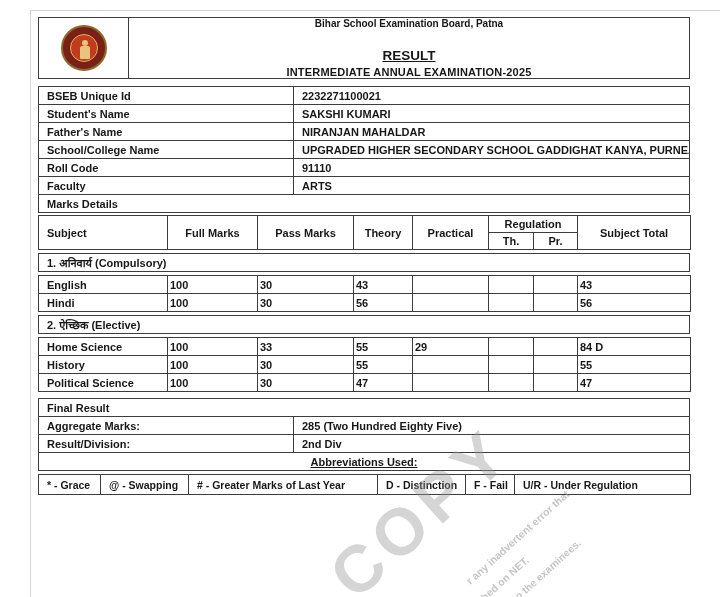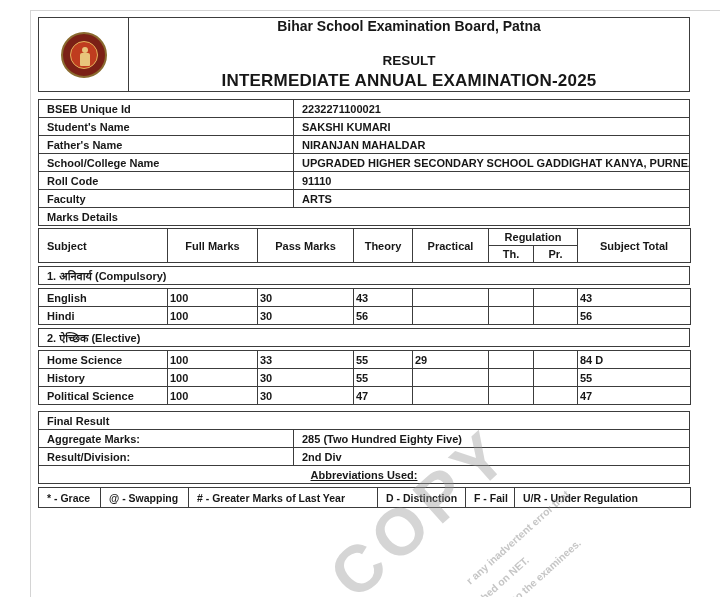--- a/index.html
+++ b/index.html
@@ -12,23 +12,23 @@
   .sheet { position:absolute; left:38px; top:17px; width:652px; }
 
   table { border-collapse:collapse; table-layout:fixed; width:652px; }
   td { border:1px solid #3c3c3c; vertical-align:middle; font-size:11px; font-weight:700;
        padding:0 0 0 8px; overflow:hidden; white-space:nowrap; }
 
   
   .hdr-table td { height:60px; }
   .logo-cell { width:90px; text-align:center; padding:0; }
   .title-cell { text-align:center; padding:0; }
-  .board-line { font-size:14px; }
-  .result-line { font-size:13.5px; margin-top:19px; }
-  .exam-line { font-size:17px; margin-top:3px; letter-spacing:.2px; }
+  .board-line { font-size:10px; }
+  .result-line { font-size:13.5px; margin-top:19px;text-decoration:underline; }
+  .exam-line { font-size:11px; margin-top:3px; letter-spacing:.2px; }
 
   .seal { width:46px; height:46px; border-radius:50%; background:#7b2016; border:2px solid #8a6a2f;
           margin:0 auto; position:relative; }
   .seal-inner { position:absolute; left:7px; top:7px; width:28px; height:28px; border-radius:50%;
                 background:#bf3c1f; border:1px solid #e3b35c; }
   .seal-figure-head { position:absolute; left:19px; top:13px; width:6px; height:6px; border-radius:50%;
                       background:#e8c57c; }
   .seal-figure-body { position:absolute; left:17px; top:19px; width:10px; height:13px;
                       background:#e8c57c; border-radius:2px 2px 1px 1px; }
 

